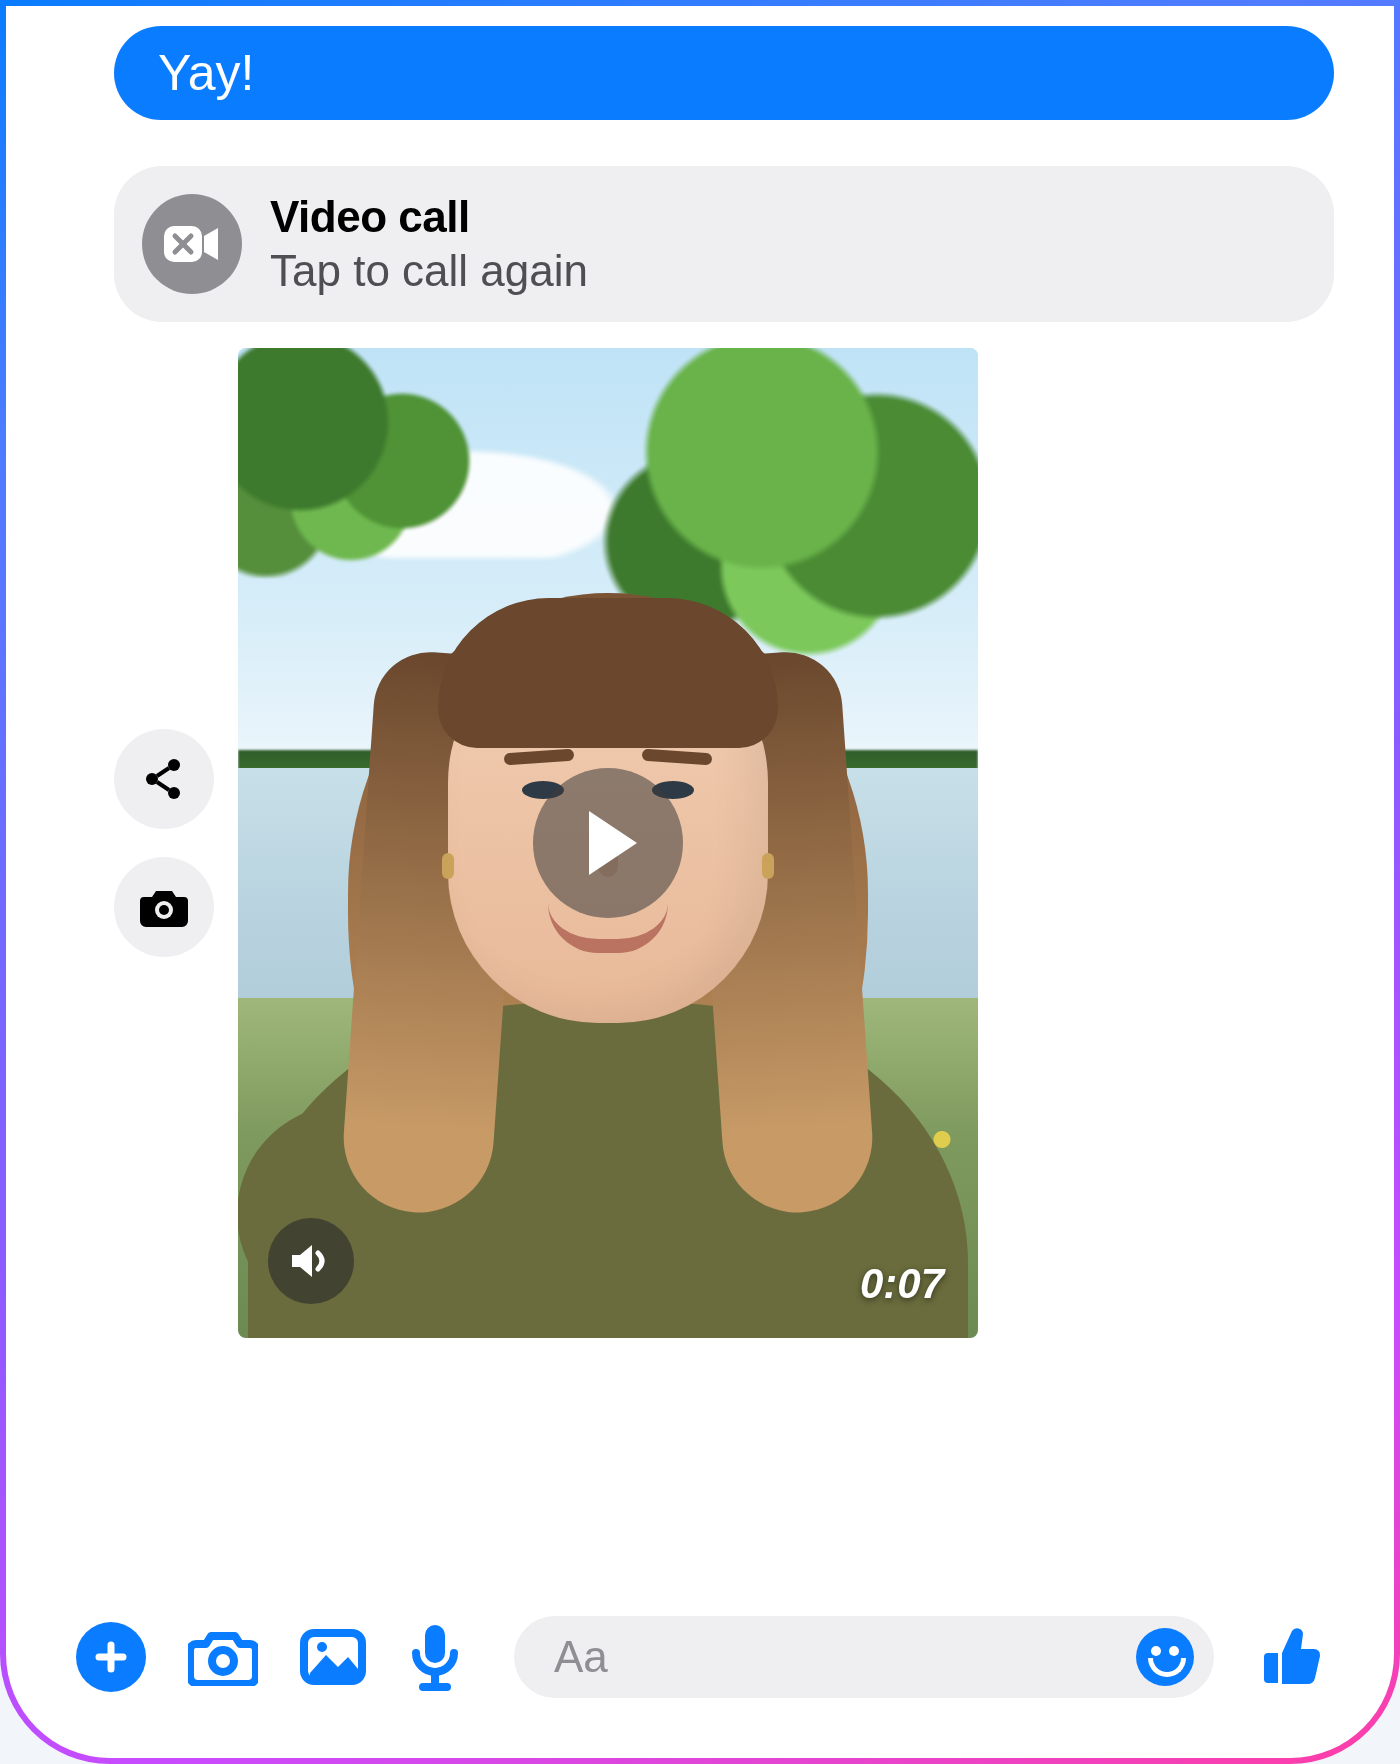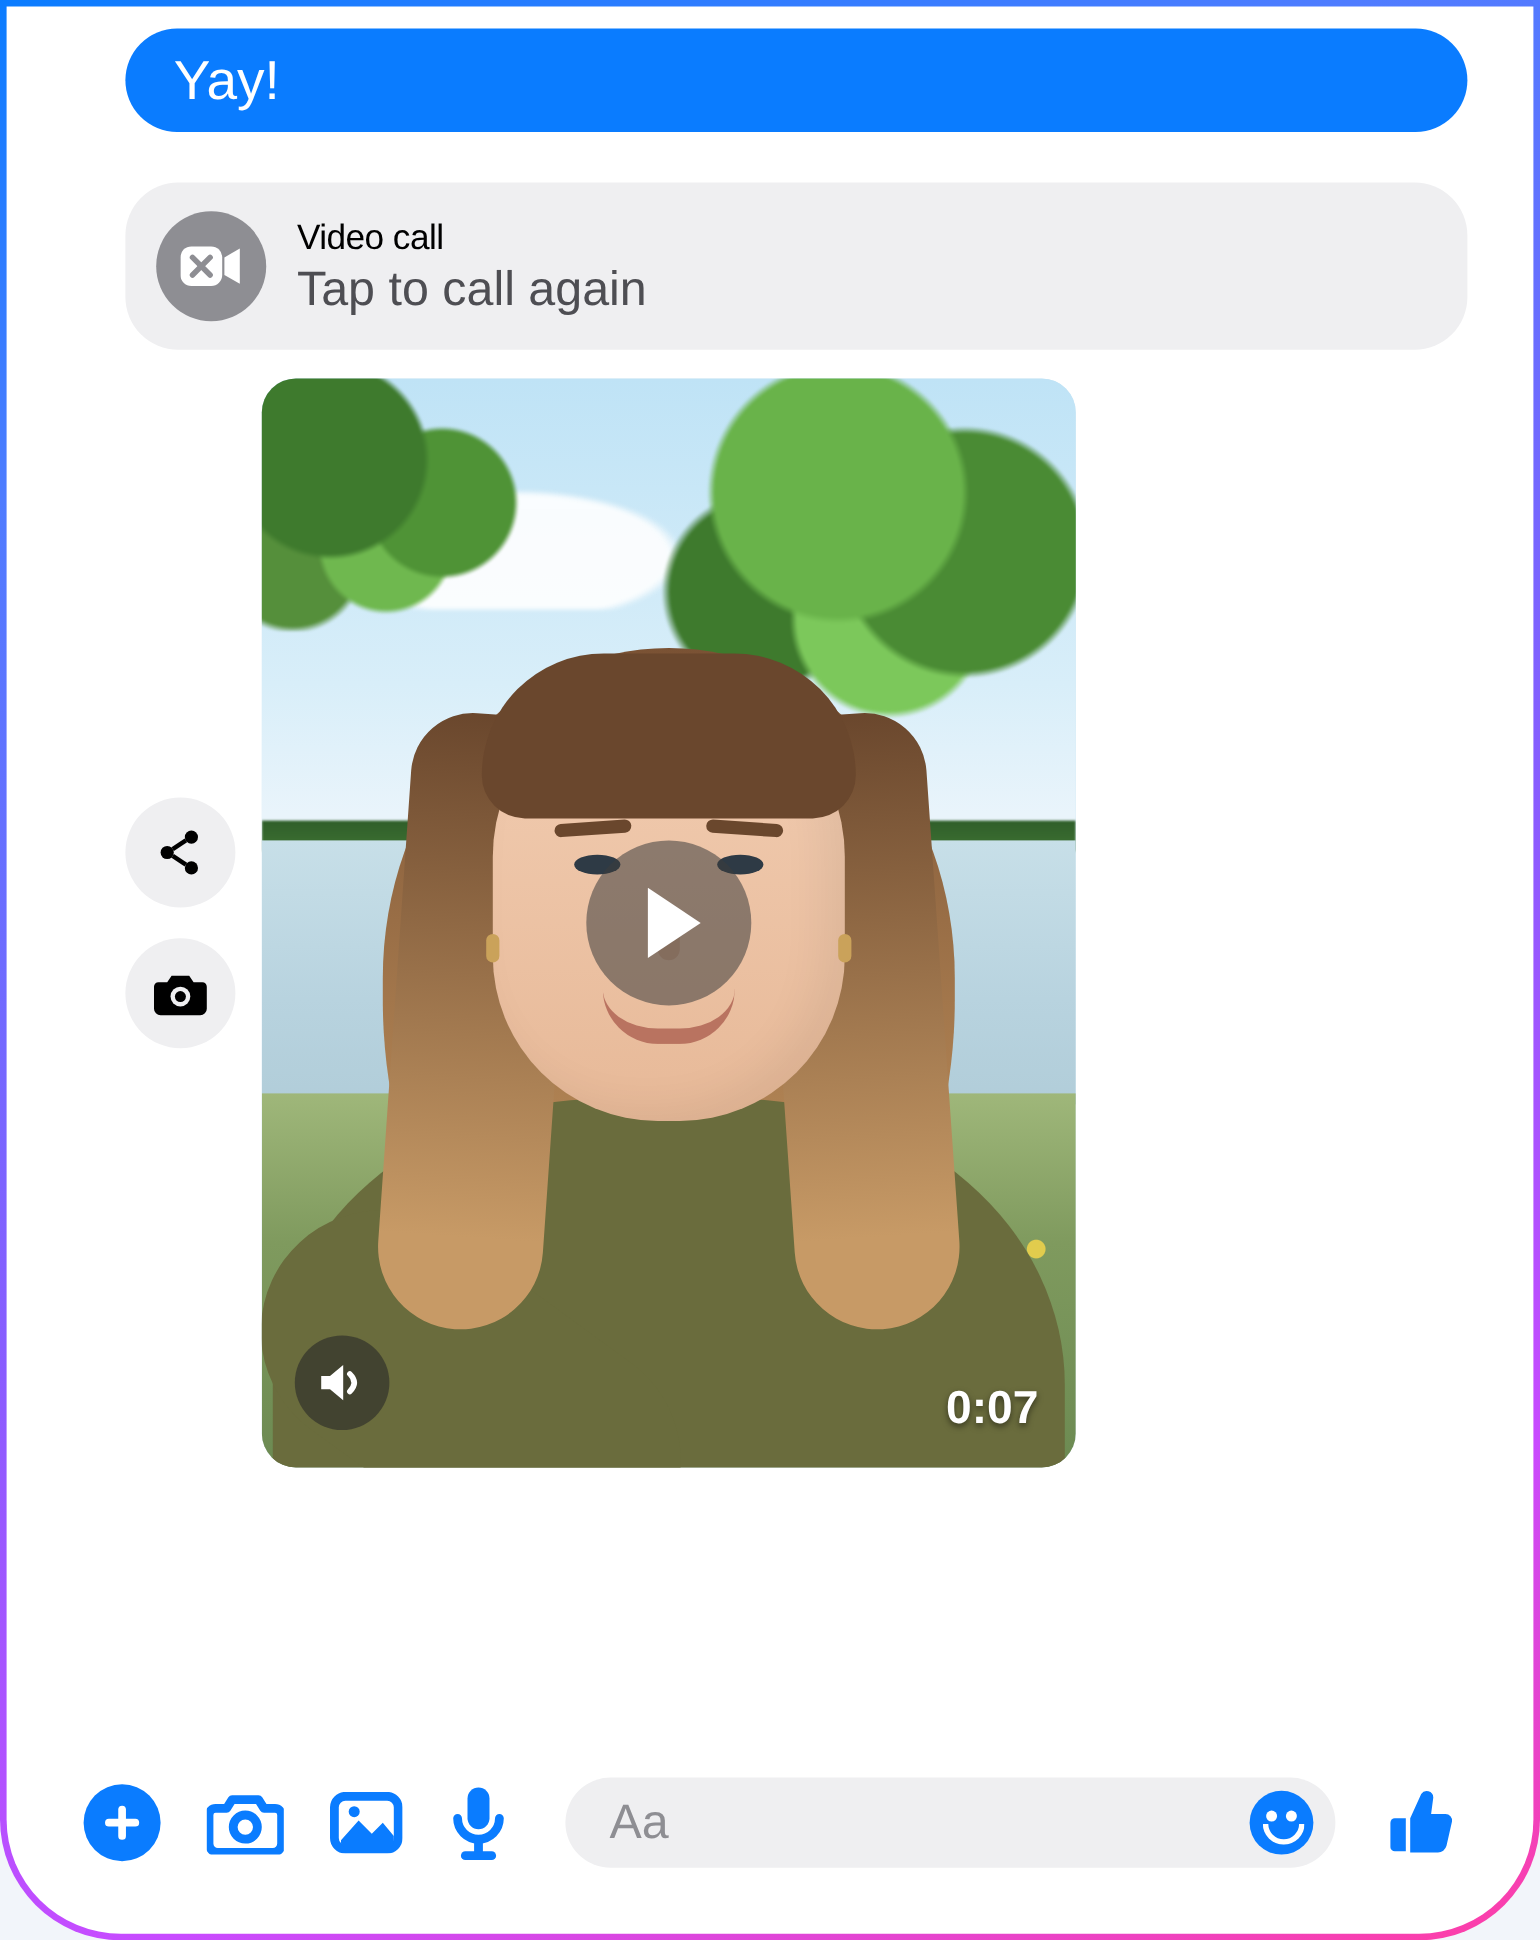--- a/index.html
+++ b/index.html
@@ -67,21 +67,21 @@
     margin-top: 28px;
   }
   .call-icon-wrap {
     width: 100px; height: 100px;
     border-radius: 50%;
     background: #8e8e93;
     display: flex; align-items: center; justify-content: center;
     flex-shrink: 0;
   }
   .call-text { display: flex; flex-direction: column; gap: 4px; }
-  .call-title { font-size: 32px; font-weight: 400; color: #000; letter-spacing: -0.5px; }
+  .call-title { font-size: 44px; font-weight: 700; color: #000; letter-spacing: -0.5px; }
   .call-sub { font-size: 44px; color: #4e4e53; }
 
   
   .video-row {
     display: flex;
     align-items: center;
     gap: 24px;
     margin-top: 8px;
   }
   .video-actions {
@@ -93,24 +93,25 @@
   .action-pill {
     width: 100px; height: 100px;
     border-radius: 50%;
     background: #efeff1;
     display: flex; align-items: center; justify-content: center;
   }
 
   .video-thumb {
     width: 740px;
     height: 990px;
-    border-radius: 31px;
+    border-radius: 8px;
     overflow: hidden;
     position: relative;
     background: #cfe7f4;
+    font-style: italic;
   }
   
   .video-thumb .sky {
     position: absolute; inset: 0;
     background: linear-gradient(#bfe3f6 0%, #d8eef9 28%, #e9f4fb 40%);
   }
   .video-thumb .cloud {
     position: absolute; top: 90px; left: 110px; width: 300px; height: 120px;
     background: radial-gradient(ellipse at 40% 60%, #ffffff 0 55%, transparent 60%);
     filter: blur(2px);

